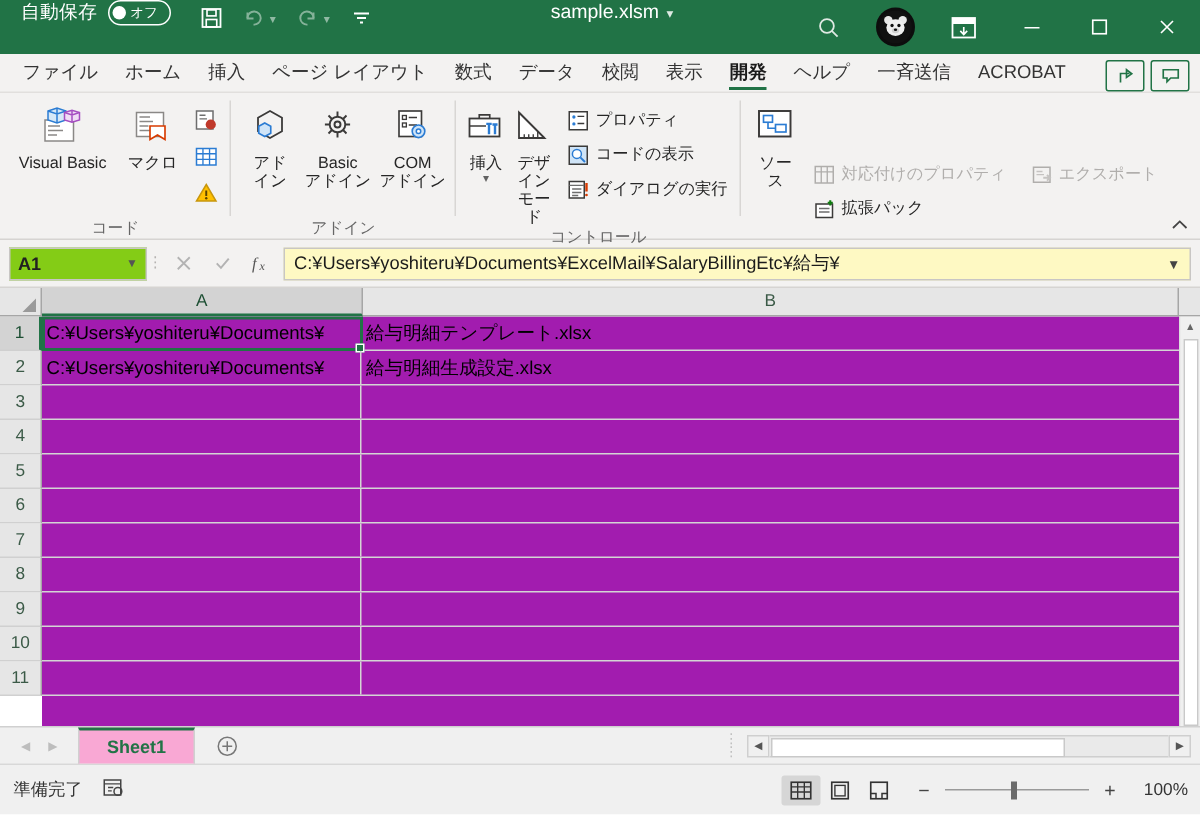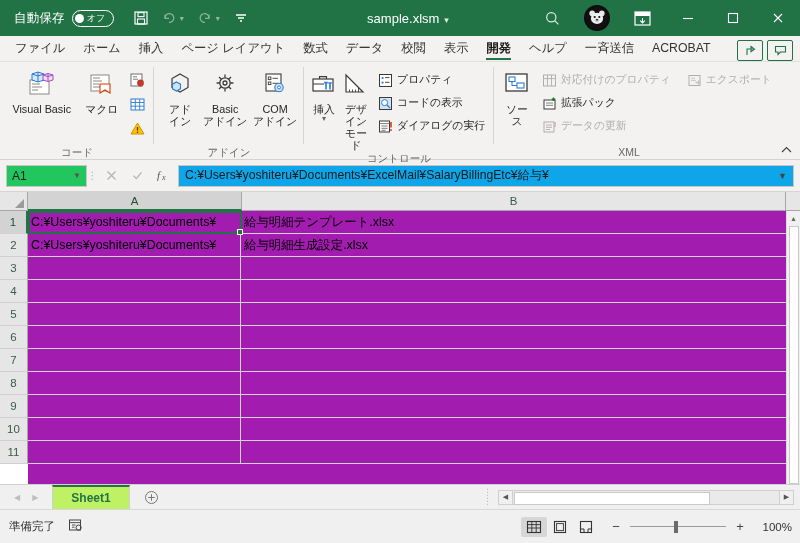--- a/index.html
+++ b/index.html
@@ -6,21 +6,21 @@
   html, body { margin:0; padding:0; }
   body {
     width:800px; height:543px; overflow:hidden;
     font-family:"Liberation Sans","DejaVu Sans",sans-serif;
     font-size:12px; color:#212121; background:#fff;
     -webkit-font-smoothing:antialiased;
   }
 
   
   .titlebar{
-    height:36px; background:#217346; display:flex; align-items:center;
+    height:36px; background:#217346; display:flex; align-items:flex-start;
     color:#fff; position:relative;
   }
   .autosave{ display:flex; align-items:center; margin-left:14px; gap:7px; }
   .autosave-label{ font-size:12.5px; color:#fff; letter-spacing:.2px;}
   .toggle{
     width:42px; height:17px; border-radius:9px; border:1.4px solid #fff;
     display:flex; align-items:center; padding:0 2px; gap:3px;
   }
   .toggle .knob{ width:9px;height:9px;border-radius:50%;background:#fff; }
   .toggle .state{ font-size:9px; color:#fff; line-height:1; }
@@ -84,43 +84,43 @@
   }
   .bigbtn .ico{ height:32px; display:flex; align-items:center; justify-content:center;}
   .bigbtn .lbl{ font-size:10.8px; text-align:center; line-height:12px; color:#262626;}
   .bigbtn.narrow{ width:42px; }
   .bigbtn .lbl .dd{ font-size:8px; display:block; line-height:8px; opacity:.7;}
   .smallcol{ display:flex; flex-direction:column; gap:1px; padding-top:4px;}
   .smallbtn{
     display:flex; align-items:center; gap:4px; height:22px; padding:0 4px;
     font-size:10.8px; color:#262626; border-radius:2px; white-space:nowrap;
   }
-  .smallbtn.disabled{ color:#b0aeac; }
+  .smallbtn.disabled{ color:#b0aeac;margin-top:36px; }
   .icol{ display:flex;flex-direction:column; gap:2px; padding-top:4px;}
   .iconly{ width:24px;height:22px; display:flex;align-items:center;justify-content:center;}
   .ribbon-collapse{
     position:absolute; right:6px; bottom:2px; width:16px; height:14px;
     display:flex;align-items:center;justify-content:center; color:#555;
   }
 
   
   .formulabar{
     height:32px; background:#f3f2f1; display:flex; align-items:center;
     padding:0 6px; gap:0; border-bottom:1px solid #d6d4d2;
   }
   .namebox{
-    width:81px; height:22px; background:#22c55e; border:1px solid #c8c6c4;
-    display:flex; align-items:center; padding:0 5px; font-size:12px;
+    width:92px; height:22px; background:#84cc16; border:1px solid #c8c6c4;
+    display:flex; align-items:center; padding:0 5px; font-size:12px;font-weight:bold;
   }
   .namebox .nb-caret{ margin-left:auto; font-size:8px; color:#555; }
   .fb-sep{ width:11px; text-align:center; color:#b5b3b1; font-size:10px; letter-spacing:0;}
   .fb-btns{ display:flex; align-items:center; gap:0; }
   .fb-btn{ width:26px;height:22px;display:flex;align-items:center;justify-content:center;}
   .fb-input{
-    flex:1; height:22px; background:#0ea5e9; border:1px solid #c8c6c4; margin-left:2px;
+    flex:1; height:22px; background:#fef9c3; border:1px solid #c8c6c4; margin-left:2px;
     display:flex; align-items:center; padding:0 6px; font-size:12.2px; color:#1b1b1b;
   }
   .fb-input .fb-caret{ margin-left:auto; font-size:9px; color:#444; padding-left:4px;}
 
   
   .gridwrap{ position:relative; height:292px; background:#fff; display:flex; flex-direction:column;}
   .colheader{ height:19px; display:flex; background:#e6e6e6; }
   .corner{
     width:28px; min-width:28px; height:19px; background:#e6e6e6;
     border-right:1px solid #a6a6a6; border-bottom:1px solid #a6a6a6; position:relative;
@@ -173,21 +173,21 @@
   .vs-thumb{ width:10px; height:100%; background:#fff; border:1px solid #c9c9c9; }
 
   
   .sheetbar{
     height:25px; background:#f0f0f0; display:flex; align-items:stretch;
     border-top:1px solid #d0d0d0;
   }
   .navarrows{ display:flex; align-items:center; gap:12px; padding:0 14px; color:#bdbdbd; font-size:8px;}
   .sheettab{
     display:flex;align-items:center; padding:0 18px; font-size:12px; color:#217346;
-    background:#bef264; border-top:2px solid #217346; border-left:1px solid #d0d0d0;
+    background:#f9a8d4; border-top:2px solid #217346; border-left:1px solid #d0d0d0;
     border-right:1px solid #d0d0d0; font-weight:bold;
   }
   .addsheet{ width:44px; display:flex;align-items:center;justify-content:center; color:#666;}
   .sheet-right{ margin-left:auto; display:flex; align-items:center; padding-right:6px; gap:6px;}
   .hdots{ color:#bdbdbd; font-size:9px; letter-spacing:0; line-height:9px;}
   .hscroll{ width:296px; height:15px; display:flex; align-items:center; }
   .hs-arrow{
     width:15px;height:15px;background:#f0f0f0;border:1px solid #cfcfcf;
     display:flex;align-items:center;justify-content:center;color:#555;font-size:7px;
   }

